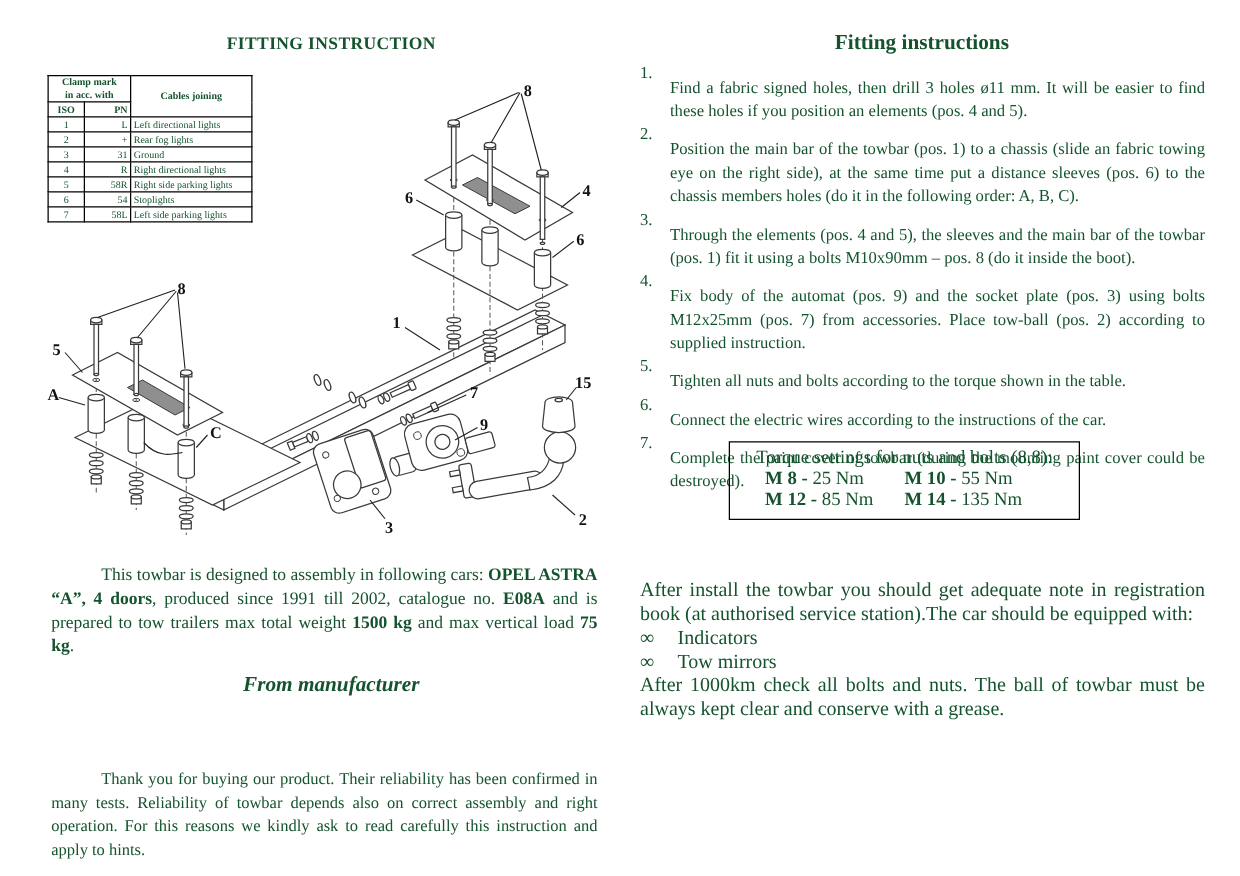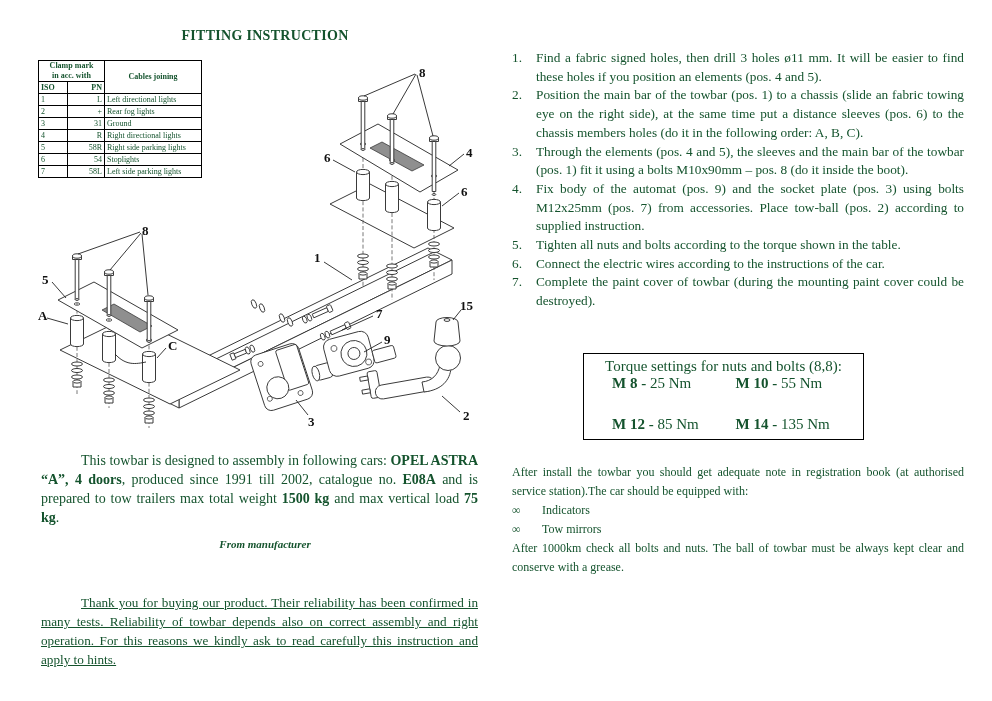--- a/index.html
+++ b/index.html
@@ -5,47 +5,47 @@
   html,body{margin:0;padding:0;background:#e8e8e8;}
   .page{position:relative;width:992px;height:701px;background:#ffffff;color:#14532d;
         font-family:"Liberation Serif",serif;overflow:hidden;margin:0 auto;}
   
   .left-title{position:absolute;left:40px;top:28px;width:450px;text-align:center;
               font-weight:bold;font-size:14px;letter-spacing:.3px;}
   .clamp-table{position:absolute;left:38px;top:60px;border-collapse:collapse;
                font-size:8px;line-height:10px;background:#fff;z-index:3;}
   .clamp-table td,.clamp-table th{border:1px solid #000;padding:0 2px;height:11px;}
   .clamp-table th{font-weight:bold;text-align:center;}
-  .clamp-table .c-iso{width:24px;text-align:left;}
+  .clamp-table .c-iso{width:24px;text-align:center;}
   .clamp-table .c-pn{width:32px;text-align:right;}
   .clamp-table .c-cab{width:92px;text-align:left;}
   .pre{white-space:pre-line;}
   .diagram{position:absolute;left:30px;top:52px;z-index:1;}
   .car-par{position:absolute;left:41px;top:437px;width:437px;font-size:14px;
            line-height:19px;text-align:justify;text-indent:40px;}
   .from-man{position:absolute;left:40px;top:538px;width:450px;text-align:center;
-            font-weight:bold;font-style:italic;font-size:11px;}
-  .man-par{position:absolute;left:41px;top:580px;width:437px;font-size:13.2px;
-           line-height:19px;text-align:justify;text-indent:40px;text-decoration:underline;}
+            font-weight:bold;font-style:italic;font-size:17px;}
+  .man-par{position:absolute;left:41px;top:600px;width:437px;font-size:13.2px;
+           line-height:19px;text-align:justify;text-indent:40px;}
   .footer-note{position:absolute;left:41px;top:644px;width:437px;font-style:italic;
                font-size:13.2px;}
   
   .right-title{position:absolute;left:510px;top:24px;width:455px;text-align:center;
                font-weight:bold;font-size:17px;}
   .steps{position:absolute;left:512px;top:49px;width:452px;font-size:13.3px;line-height:18.7px;}
   .step{display:flex;}
   .step .num{flex:none;width:24px;}
-  .step .txt{flex:1;text-align:justify;}
+  .step .txt{flex:1;text-align:justify;margin-top:12px;}
   .torque-box{position:absolute;left:583px;top:353px;width:279px;border:1px solid #000;
               font-size:15px;line-height:17px;padding:4px 0 6px;}
   .tq-title{text-align:center;}
-  .tq-grid{display:grid;grid-template-columns:1fr 1fr;padding:0 28px;gap:24px;}
+  .tq-grid{display:grid;grid-template-columns:1fr 1fr;padding:0 28px;}
   .note-title{position:absolute;left:510px;top:443px;width:455px;text-align:center;
               font-weight:bold;font-size:13.5px;}
-  .note-body{position:absolute;left:512px;top:463px;width:452px;font-size:12px;line-height:19px;}
+  .note-body{position:absolute;left:512px;top:463px;width:452px;font-size:16px;line-height:19px;}
   .note-intro,.note-outro{text-align:justify;}
   .bullet{display:flex;}
   .bullet .sym{flex:none;width:30px;}
   
   .diagram *{vector-effect:non-scaling-stroke;}
   .ln{fill:#ffffff;stroke:#3a3a3a;stroke-width:1;}
   .lnf{fill:none;stroke:#3a3a3a;stroke-width:1;}
   .dark{fill:#8f8f8f;stroke:#3a3a3a;stroke-width:.8;}
   .dash{fill:none;stroke:#555;stroke-width:.8;stroke-dasharray:4 2.2;}
   .leader{fill:none;stroke:#222;stroke-width:.9;}
@@ -382,20 +382,21 @@
     </g>
   </svg>
 
   <p class="car-par"><span>This towbar is designed to assembly in following cars: </span><b>OPEL ASTRA “A”, 4 doors</b><span>, produced since 1991 till 2002, catalogue no. </span><b>E08A</b><span> and is prepared to tow trailers max total weight </span><b>1500 kg</b><span> and max vertical load </span><b>75 kg</b><span>.</span></p>
 
   <div class="from-man">From manufacturer</div>
 
   <p class="man-par">Thank you for buying our product. Their reliability has been confirmed in many tests. Reliability of towbar depends also on correct assembly and right operation. For this reasons we kindly ask to read carefully this instruction and apply to hints.</p>
 
 
+  <div class="right-title">Fitting instructions</div>
 
   <div class="steps">
     <div class="step">
         <span class="num">1.</span>
         <span class="txt">Find a fabric signed holes, then drill 3 holes ø11 mm. It will be easier to find these holes if you position an elements (pos. 4 and 5).</span>
       </div>
     <div class="step">
         <span class="num">2.</span>
         <span class="txt">Position the main bar of the towbar (pos. 1) to a chassis (slide an fabric towing eye on the right side), at the same time put a distance sleeves (pos. 6) to the chassis members holes (do it in the following order: A, B, C).</span>
       </div>

